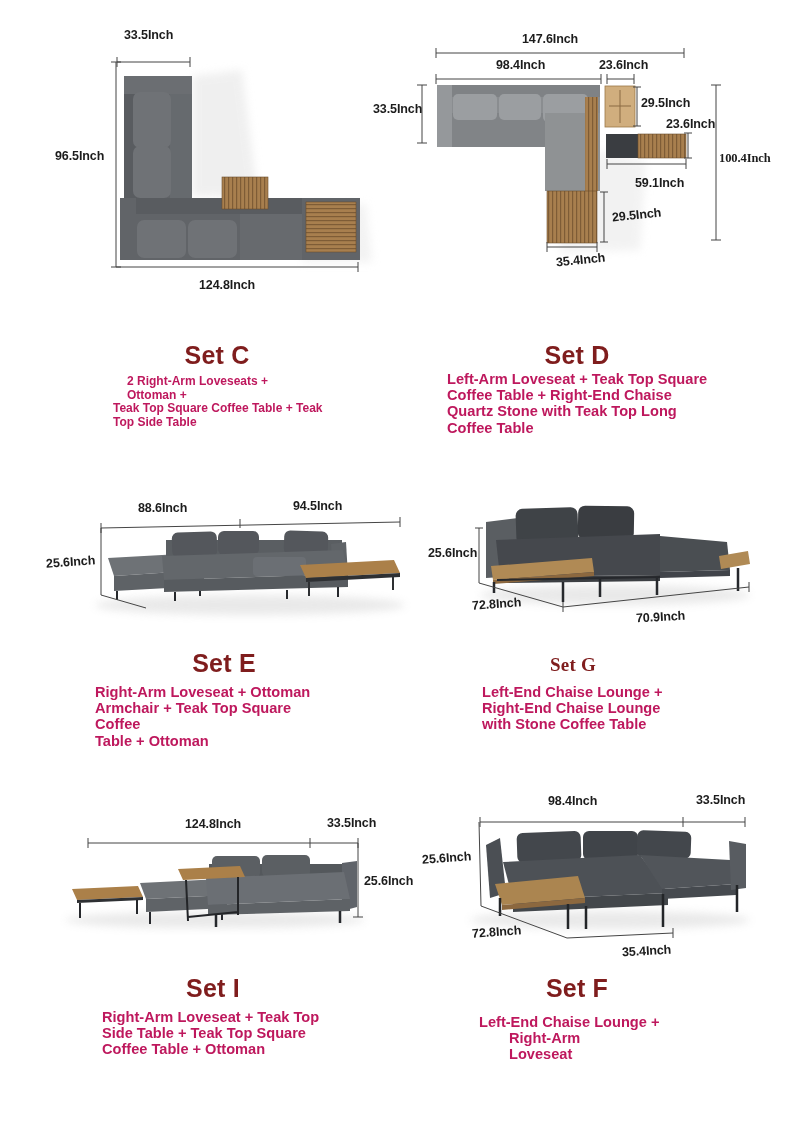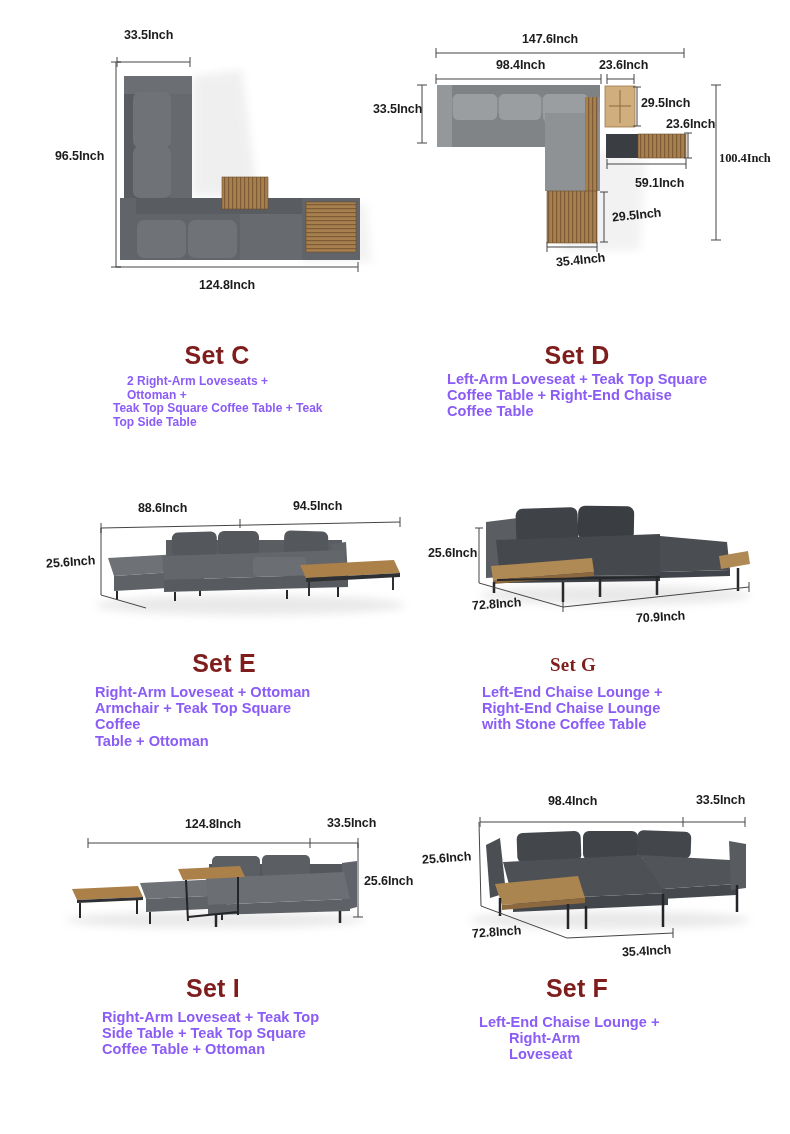--- a/index.html
+++ b/index.html
@@ -7,21 +7,21 @@
         font-family:"Liberation Sans",sans-serif;}
   svg.art{position:absolute;left:0;top:0;display:block;}
   .dim{position:absolute;font-size:12.5px;font-weight:600;color:#1c1c1c;white-space:nowrap;
        letter-spacing:-0.1px;}
   .rot6{transform:rotate(-6deg);}
   .rot4{transform:rotate(-4deg);}
   .rot3{transform:rotate(-3deg);}
   .set-title{position:absolute;width:220px;text-align:center;font-size:25px;font-weight:700;
              color:#7f1d1d;letter-spacing:0.2px;margin:0;}
   .set-title.small{font-size:19px;font-family:Liberation Serif, serif;}
-  .desc{position:absolute;font-weight:700;font-size:14.6px;line-height:16.2px;color:#8b5cf6;}
+  .desc{position:absolute;font-weight:700;font-size:14.6px;line-height:16.2px;color:#be185d;}
   .desc .line{display:block;}
   .desc-c{font-size:12px;line-height:13.7px;}
   .ind-sm{padding-left:14px;}
   .ind-lg{padding-left:30px;}
 </style>
 </head>
 <body>
 
 <div id="page">
 
@@ -232,20 +232,21 @@
     <span class="dim" style="left:641px;top:96px;">29.5Inch</span>
     <span class="dim" style="left:666px;top:117px;">23.6Inch</span>
     <span class="dim" style="left:719px;top:151px;font-family:Liberation Serif, serif;">100.4Inch</span>
     <span class="dim" style="left:635px;top:176px;">59.1Inch</span>
     <span class="dim rot6" style="left:612px;top:208px;">29.5Inch</span>
     <span class="dim rot6" style="left:556px;top:253px;">35.4Inch</span>
     <h2 class="set-title" style="left:467px;top:341px;">Set D</h2>
     <div class="desc" style="left:447px;top:371px;width:265px;">
       <span class="line">Left-Arm Loveseat + Teak Top Square</span>
       <span class="line">Coffee Table + Right-End Chaise</span>
+      <span class="line">Quartz Stone with Teak Top Long</span>
       <span class="line">Coffee Table</span>
     </div>
   </div>
 
   <div>
     <span class="dim" style="left:138px;top:501px;">88.6Inch</span>
     <span class="dim" style="left:293px;top:499px;">94.5Inch</span>
     <span class="dim rot4" style="left:46px;top:555px;">25.6Inch</span>
     <h2 class="set-title" style="left:114px;top:649px;">Set E</h2>
     <div class="desc" style="left:95px;top:684px;width:245px;">

